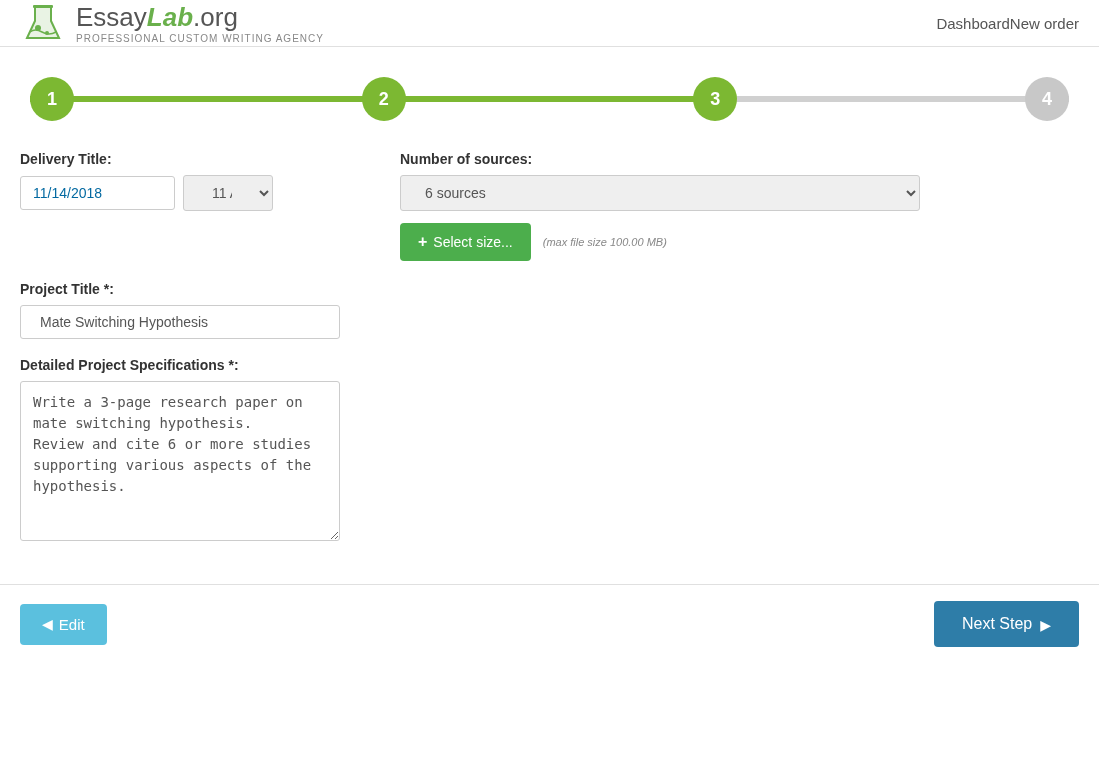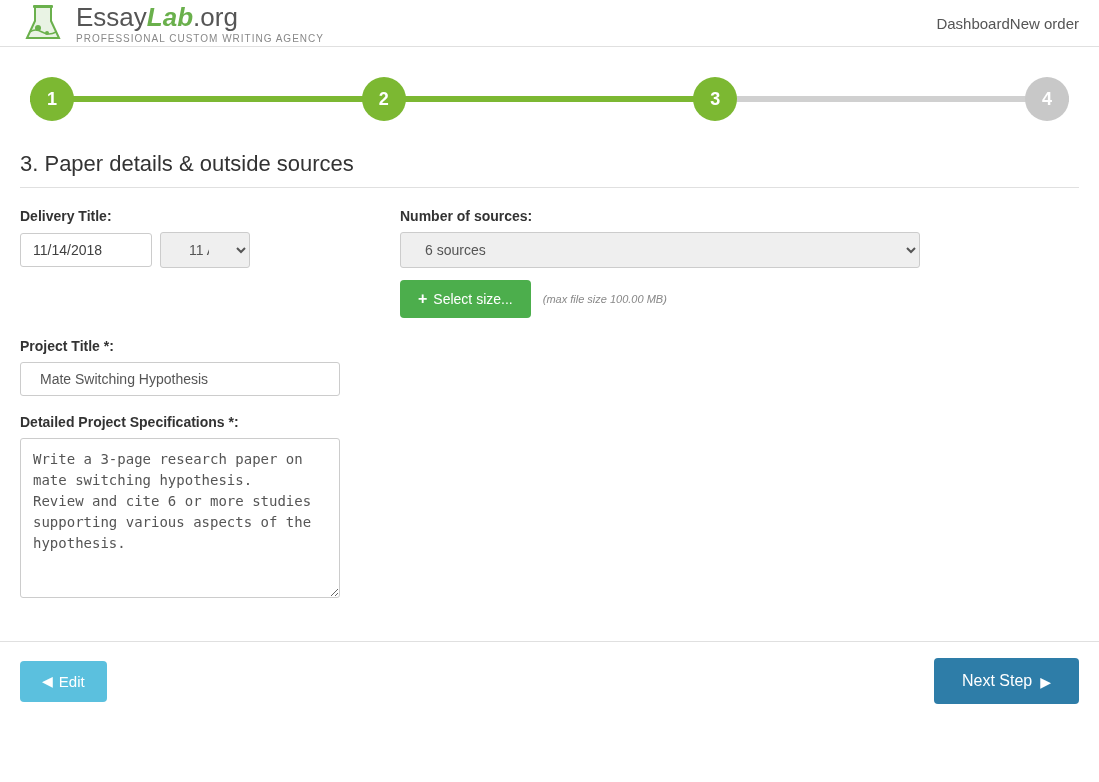--- a/index.html
+++ b/index.html
@@ -134,22 +134,22 @@
     .date-row {
       display: flex;
       gap: 8px;
       align-items: center;
     }
     .date-input {
       padding: 8px 12px;
       border: 1px solid #ccc;
       border-radius: 3px;
       font-size: 14px;
-      color: #404040;
-      width: 132px;
+      color: #0369a1;
+      width: 155px;
     }
     .time-select {
       padding: 8px 24px;
       border: 1px solid #ccc;
       border-radius: 3px;
       font-size: 14px;
       color: #555;
       width: 90px;
       appearance: auto;
     }
@@ -291,21 +291,20 @@
     <div class="step-spacer"></div>
     <div class="step-circle active">
       <span>3</span>
     </div>
     <div class="step-spacer"></div>
     <div class="step-circle inactive">
       <span>4</span>
     </div>
   </div>
 
-  <h2 class="section-title">3. Paper details &amp; outside sources</h2>
 
   <div class="form-row">
     <div class="form-col-left">
       <div class="field-label">Delivery Title:</div>
       <div class="date-row">
         <input type="text" class="date-input" value="11/14/2018" style="">
         <select class="time-select">
           <option>11 AM</option>
           <option>12 PM</option>
           <option>1 PM</option>

